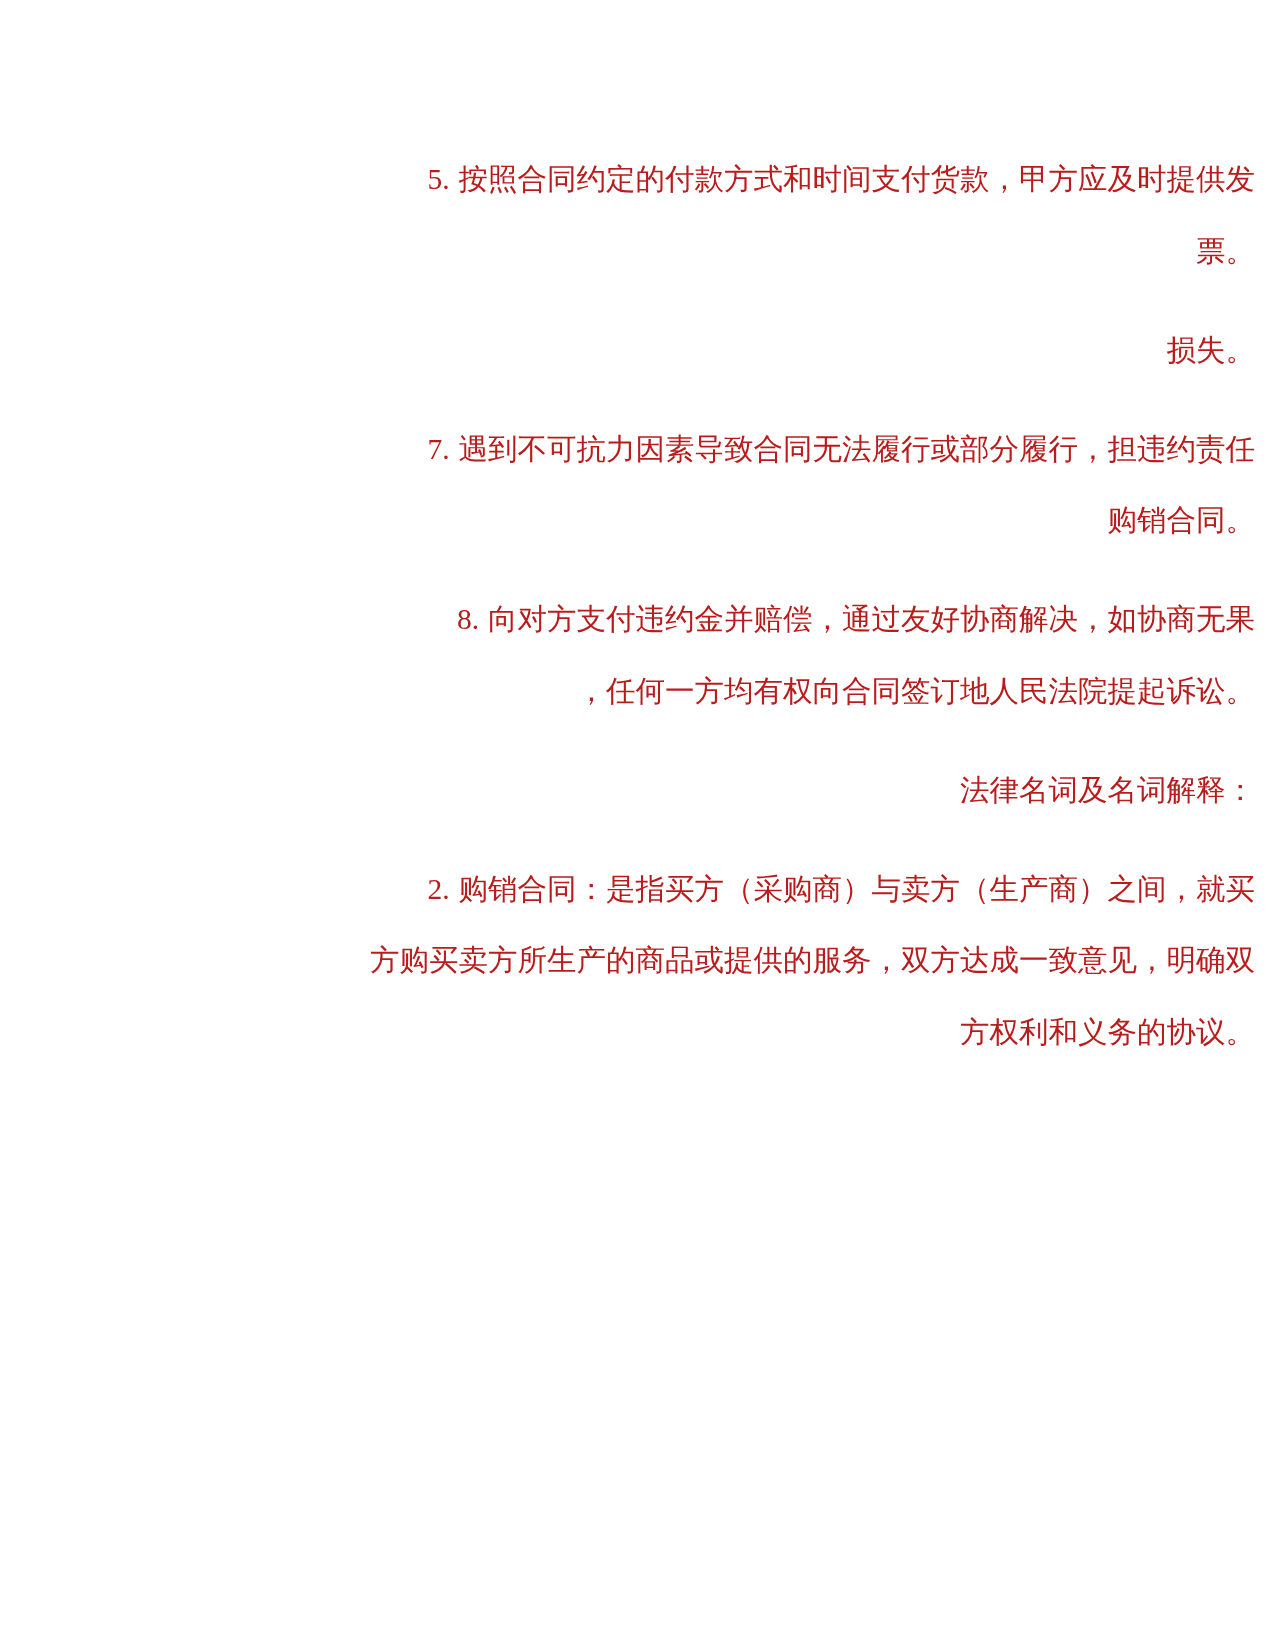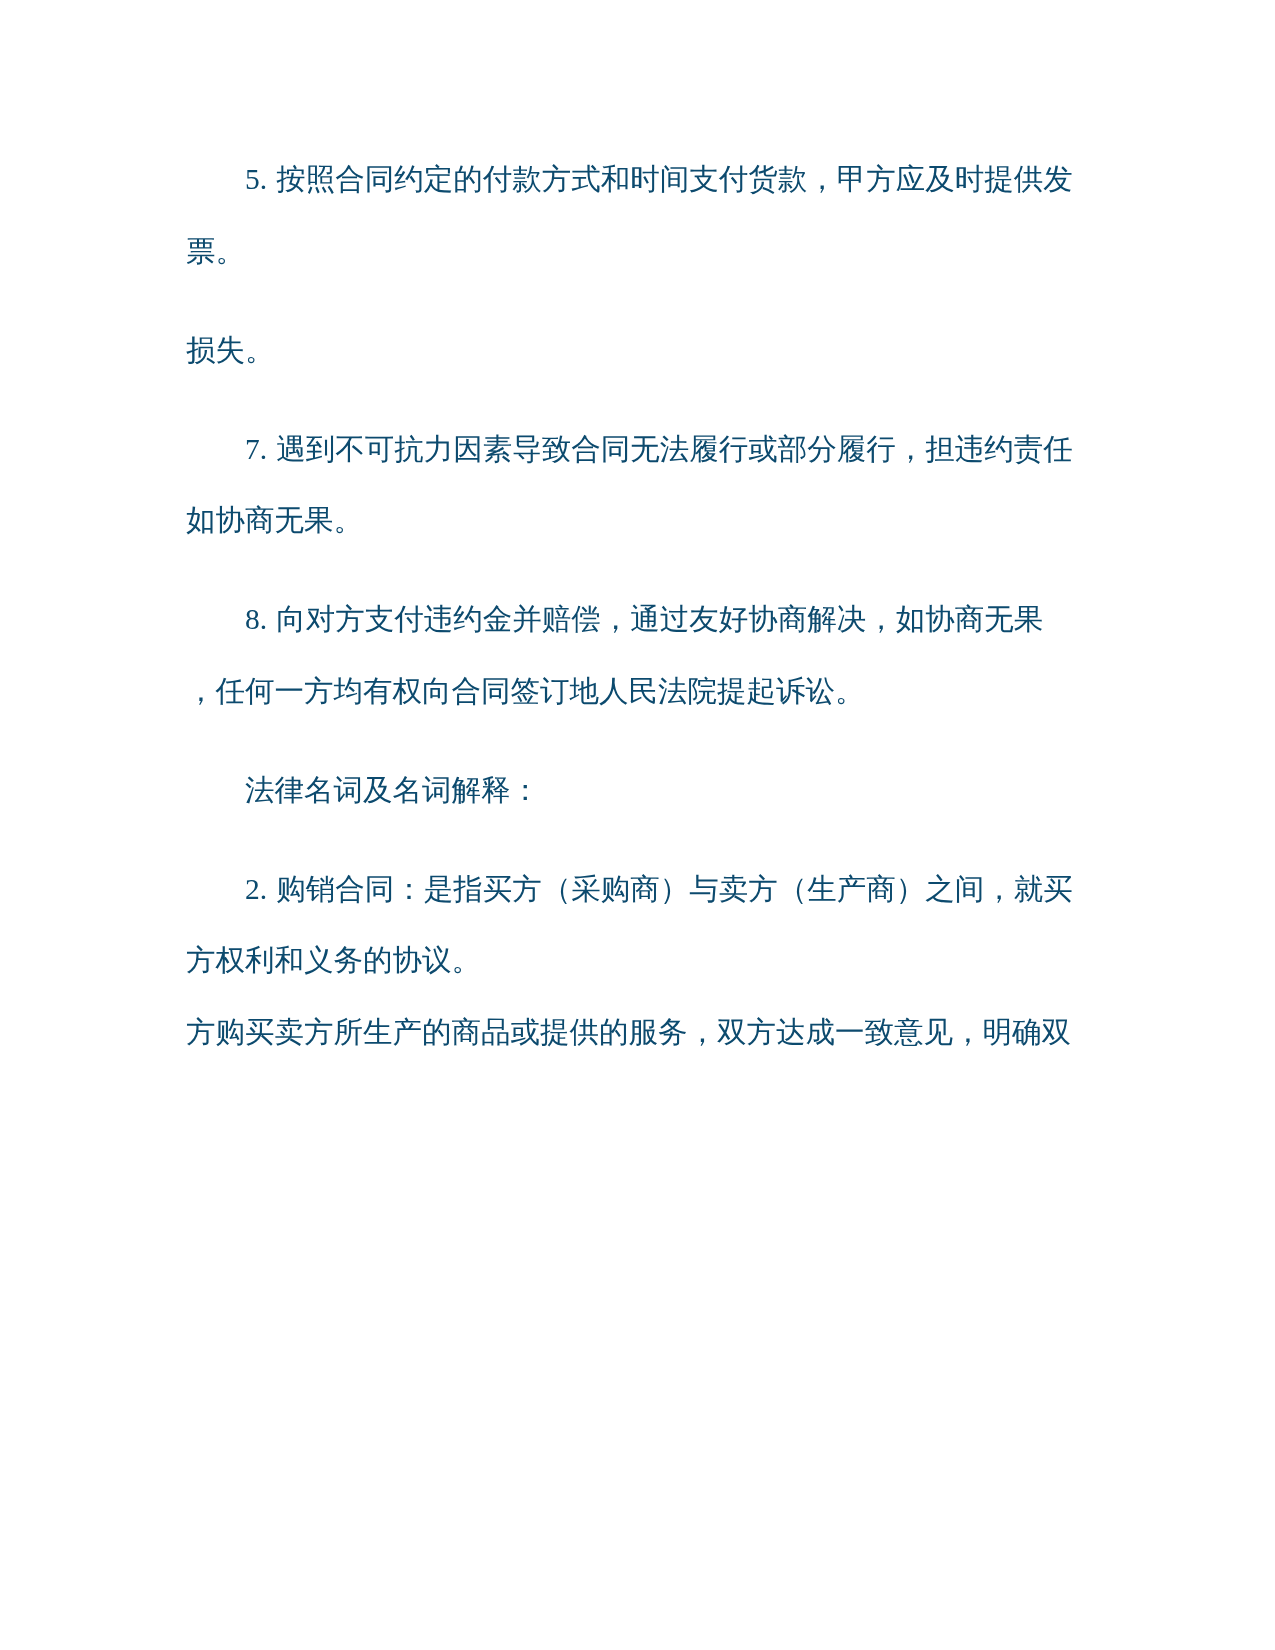--- a/index.html
+++ b/index.html
@@ -16,21 +16,22 @@
     width: 1275px;
     height: 1650px;
     padding: 144px 20px 0 186px;
   }
   .para { margin: 0 0 27.5px 0; }
   .para:last-child { margin-bottom: 0; }
   .line {
     font-size: 29.5px;
     line-height: 71.5px;
     white-space: nowrap;
-    color: #0c4a6e;
+    color: #b91c1c;
+    text-align: right;
   }
   .line.first { padding-left: 59px; }
   .marker {
     font-family: "Liberation Serif", serif;
     margin-right: 9px;
   }
 </style>
 </head>
 <body>
 
@@ -40,35 +41,35 @@
     <div class="line first"><span class="marker">5.</span><span>按照合同约定的付款方式和时间支付货款，甲方应及时提供发</span></div>
     <div class="line">票。</div>
   </div>
 
   <div class="para">
     <div class="line">损失。</div>
   </div>
 
   <div class="para">
     <div class="line first"><span class="marker">7.</span><span>遇到不可抗力因素导致合同无法履行或部分履行，担违约责任</span></div>
-    <div class="line">如协商无果。</div>
+    <div class="line">购销合同。</div>
   </div>
 
   <div class="para">
     <div class="line first"><span class="marker">8.</span><span>向对方支付违约金并赔偿，通过友好协商解决，如协商无果</span></div>
     <div class="line">，任何一方均有权向合同签订地人民法院提起诉讼。</div>
   </div>
 
   <div class="para">
     <div class="line first"><span>法律名词及名词解释：</span></div>
   </div>
 
 
   <div class="para">
     <div class="line first"><span class="marker">2.</span><span>购销合同：是指买方（采购商）与卖方（生产商）之间，就买</span></div>
+    <div class="line">方购买卖方所生产的商品或提供的服务，双方达成一致意见，明确双</div>
     <div class="line">方权利和义务的协议。</div>
-    <div class="line">方购买卖方所生产的商品或提供的服务，双方达成一致意见，明确双</div>
   </div>
 
   <div class="para">
   </div>
 
 </div>
 
 </body></html>

